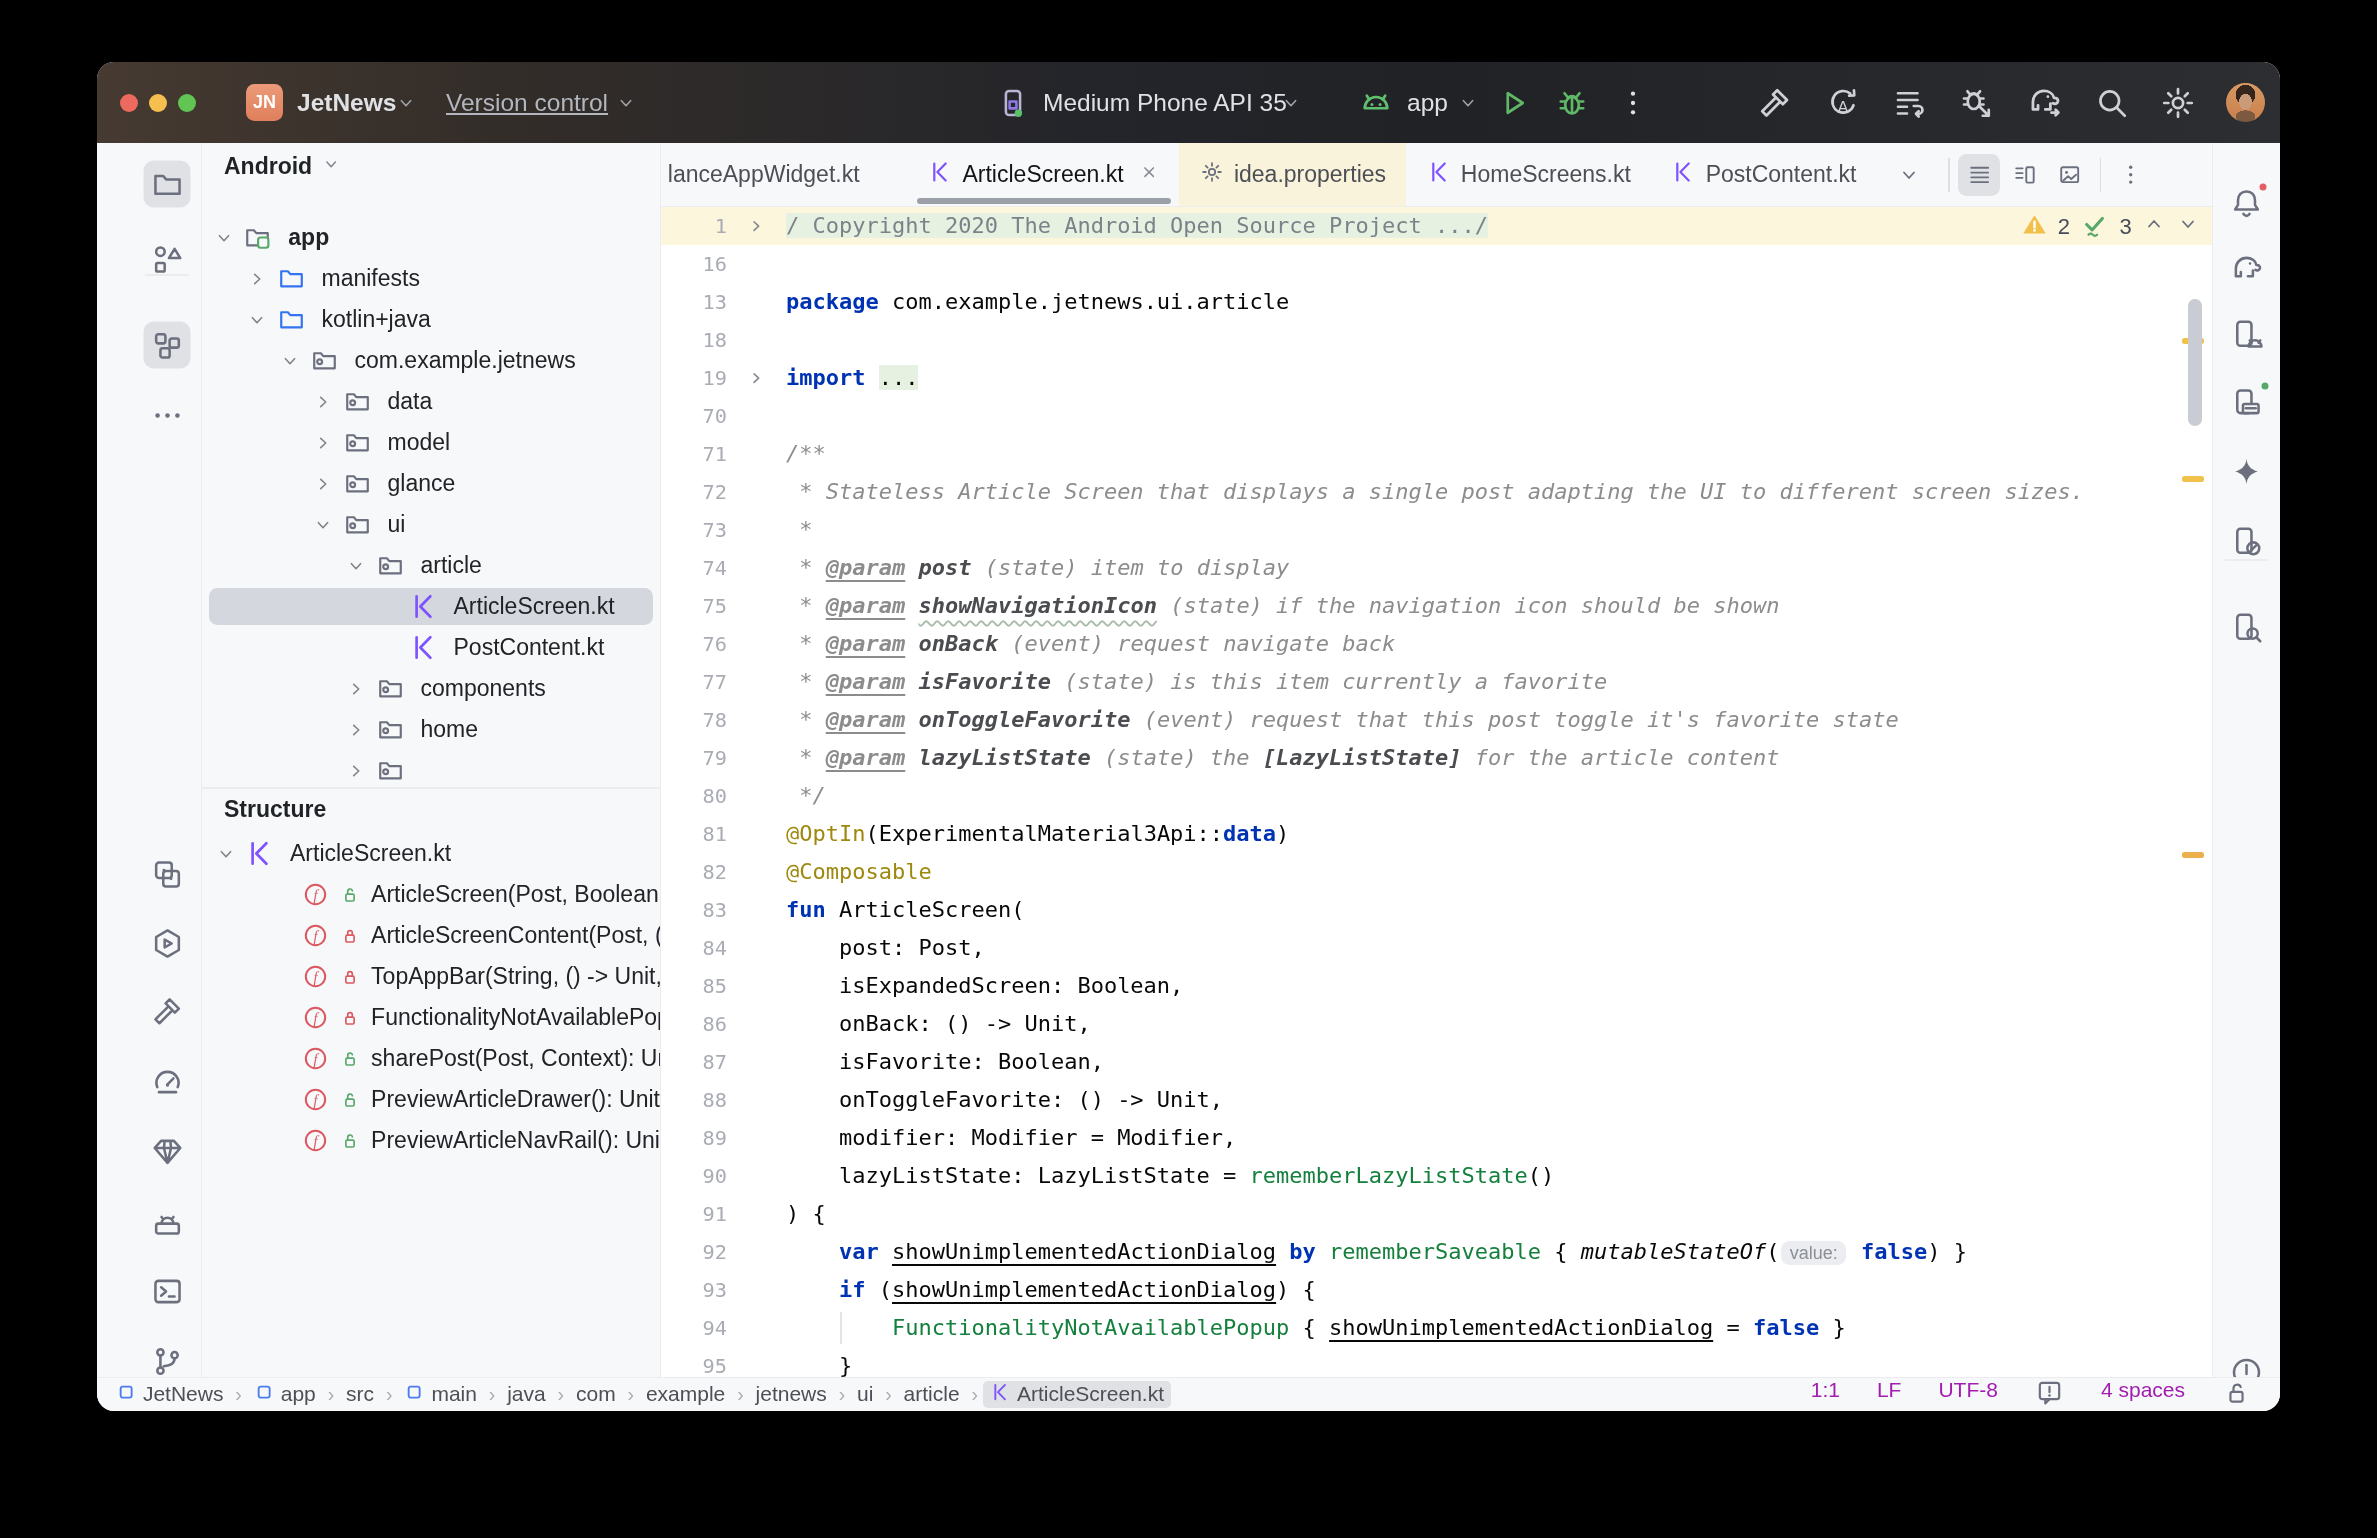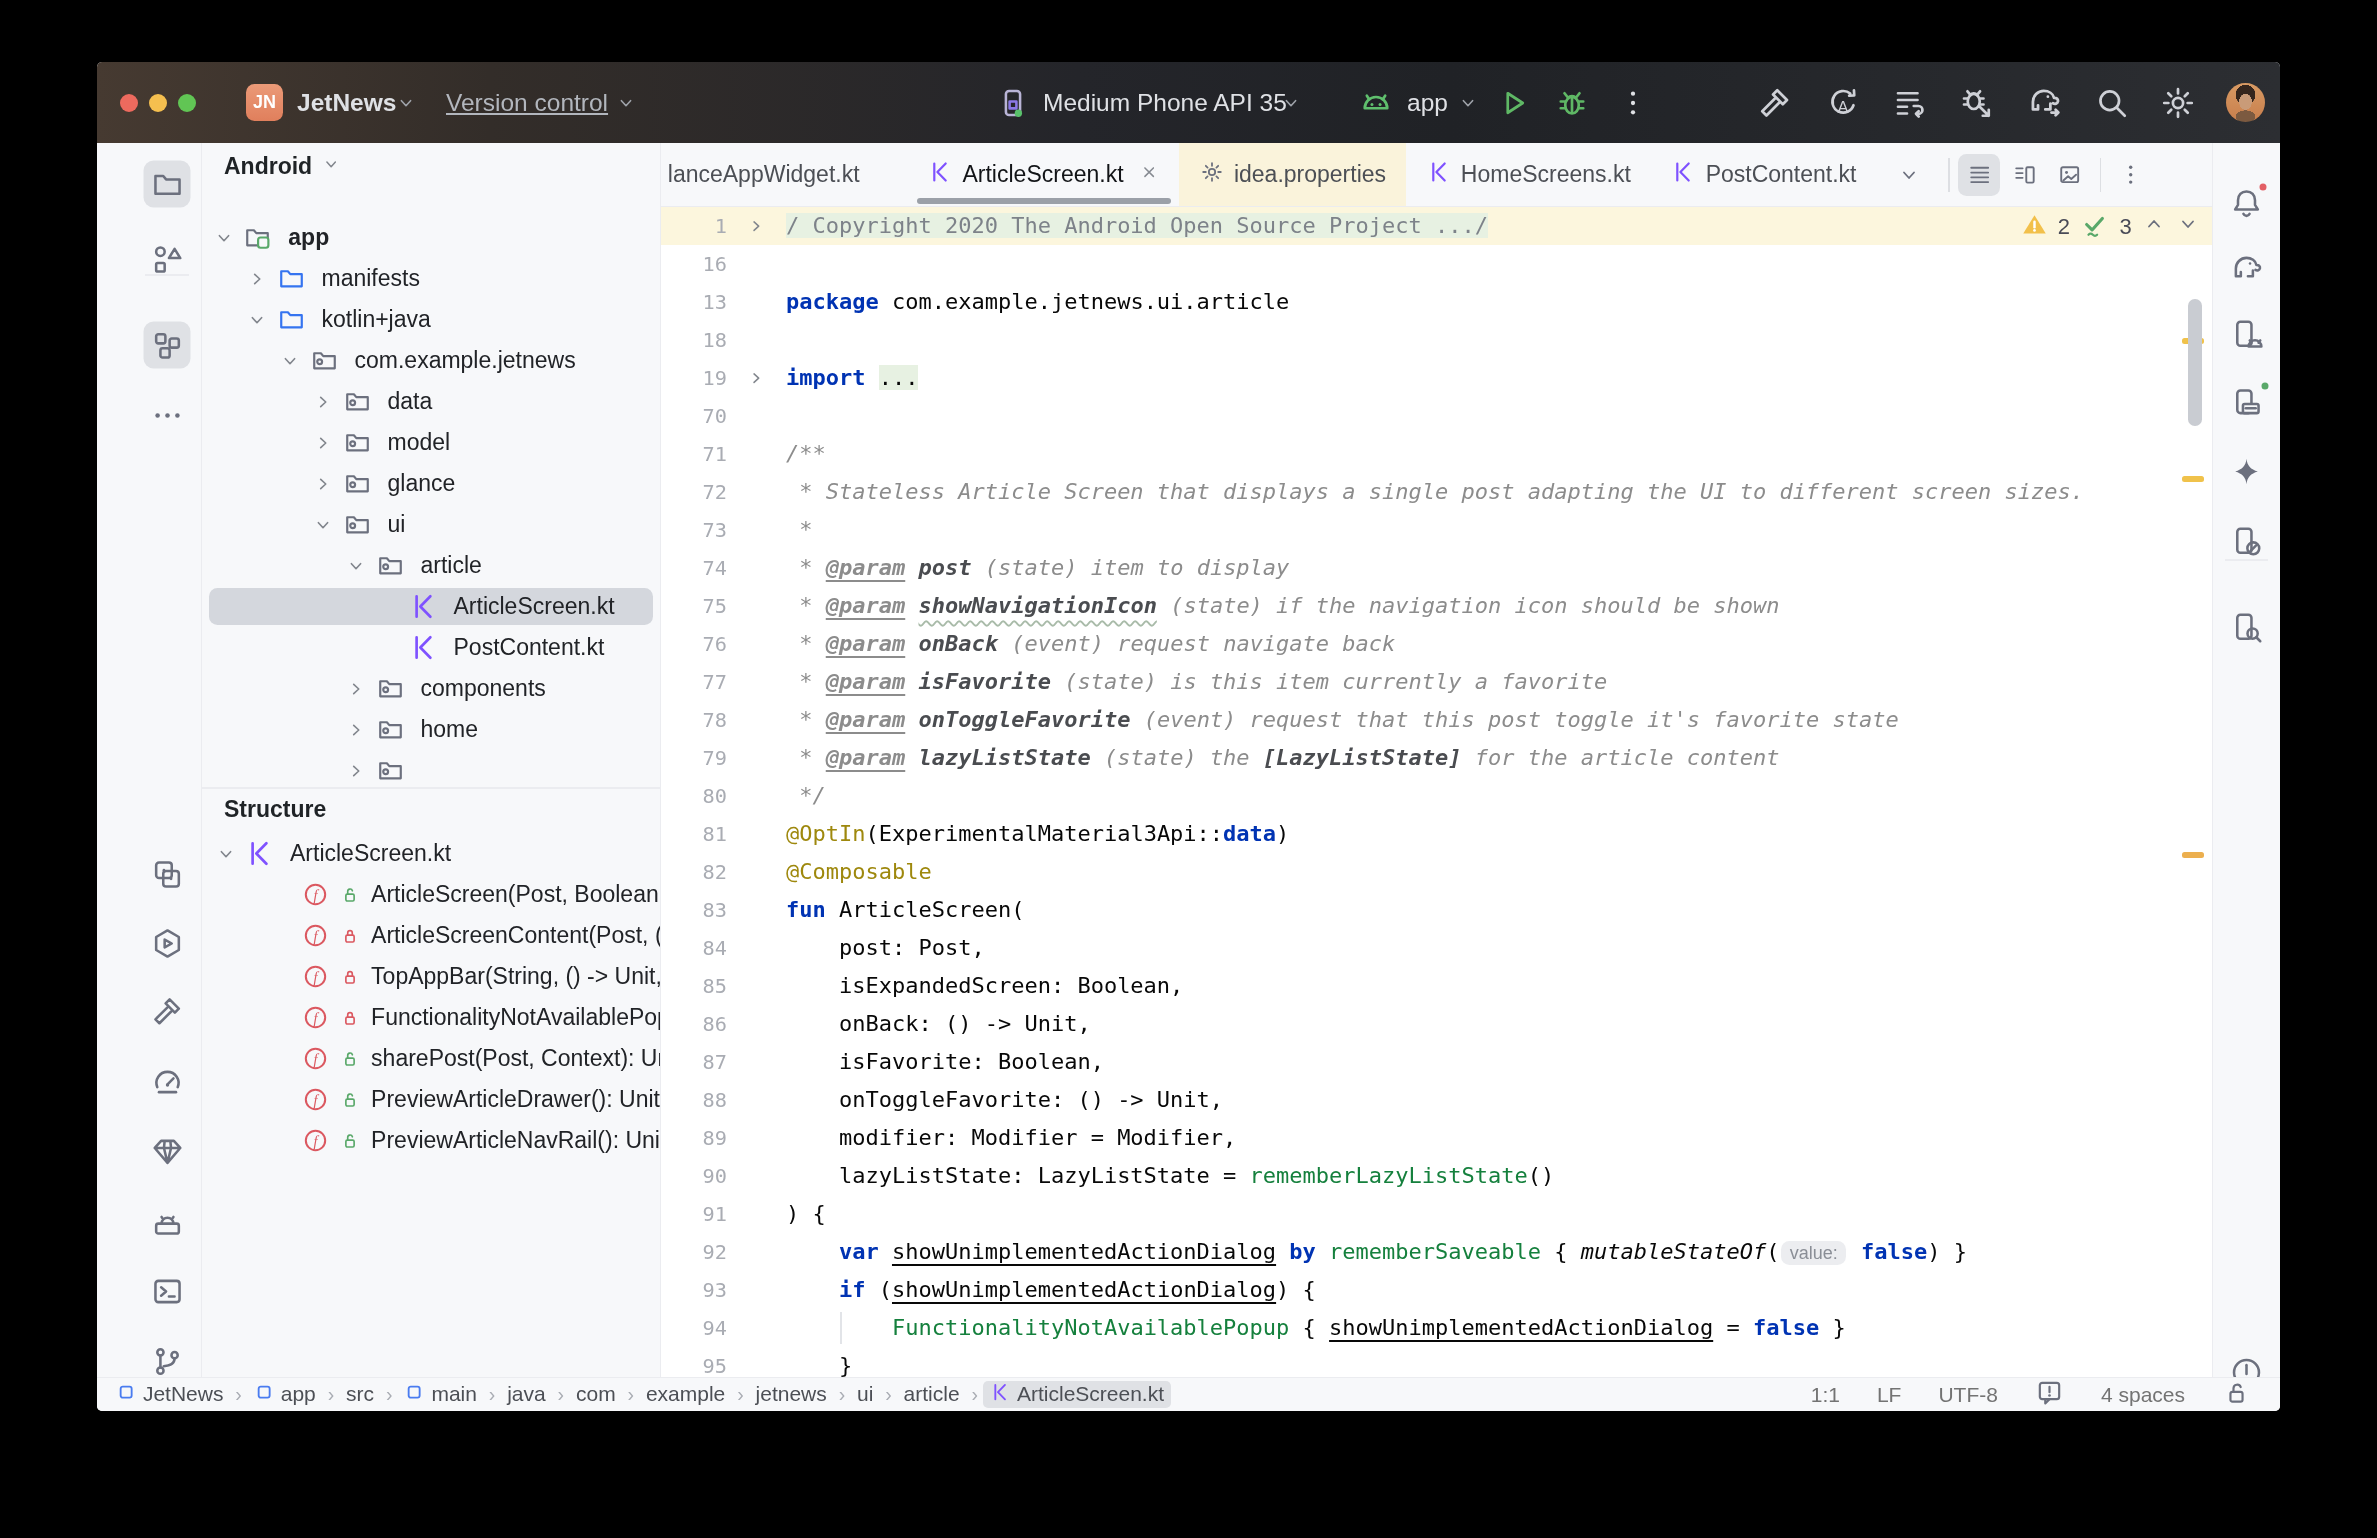--- a/index.html
+++ b/index.html
@@ -1,19 +1,19 @@
 <!DOCTYPE html>
 <html style="font-size:13.5px"><head>
 <meta charset="utf-8">
 <style>
   html,body{margin:0;padding:0;background:#000;}
   *{box-sizing:border-box;}
   .canvas{position:relative;width:2377px;height:1538px;background:#000;overflow:hidden;
           font-family:"Liberation Sans","DejaVu Sans",sans-serif;}
-  .window{position:absolute;left:97px;top:62px;width:2183px;height:1349px;border-radius:5px;
+  .window{position:absolute;left:97px;top:62px;width:2183px;height:1349px;border-radius:17px;
           overflow:hidden;background:#f7f8fa;display:flex;flex-direction:column;}
   
   .titlebar{position:relative;height:81px;flex:0 0 81px;
     background:linear-gradient(90deg,#463a31 0%,#332d29 18%,#24252a 45%,#202226 62%,#26282c 82%,#2c2e32 100%);}
   .tl{position:absolute;top:32px;width:18px;height:18px;border-radius:50%;}
   .abs{position:absolute;}
   .tbtext{color:#dfe1e5;font-size:24.5px;font-weight:600;line-height:81px;white-space:nowrap;}
   .tbtext.dim{color:#b2b6bd;font-weight:400;text-decoration:underline;}
   .jn{position:absolute;left:149px;top:22px;width:37px;height:37px;border-radius:8.5px;
       background:linear-gradient(#eb9a78,#e07f5c);color:#fff;font-size:18px;font-weight:700;
@@ -94,21 +94,21 @@
   .stripe-mark{position:absolute;width:22px;height:6px;border-radius:2.5px;right:8.5px;}
   .sthumb{position:absolute;right:10.2px;width:13.5px;border-radius:6.8px;background:#c9ccd2;}
   .iguide{position:absolute;width:1.7px;background:#e2e4e8;}
   
   .statusbar{position:relative;flex:0 0 34px;background:#f7f8fa;border-top:1.7px solid #ebecf0;
              display:flex;align-items:center;font-size:21px;color:#4c4f55;}
   .crumbs{display:flex;align-items:center;margin-left:12px;gap:3.4px;white-space:nowrap;}
   .crumb{display:flex;align-items:center;gap:6.8px;padding:0.8px 6.8px;border-radius:5.1px;}
   .crumb.selected{background:#dfe1e5;}
   .csep{color:#a9acb3;margin:0 1.7px;font-size:19.5px;}
-  .statr{position:absolute;right:29px;display:flex;align-items:center;gap:37px;color:#737373;}
+  .statr{position:absolute;right:29px;display:flex;align-items:flex-start;gap:37px;color:#a21caf;}
 </style>
 </head>
 <body>
 
 <div class="canvas">
   <div class="window">
 
     <div class="titlebar">
       <div class="tl" style="left:23px;background:#ed6a5e"></div>
       <div class="tl" style="left:52px;background:#f5bf4f"></div>

